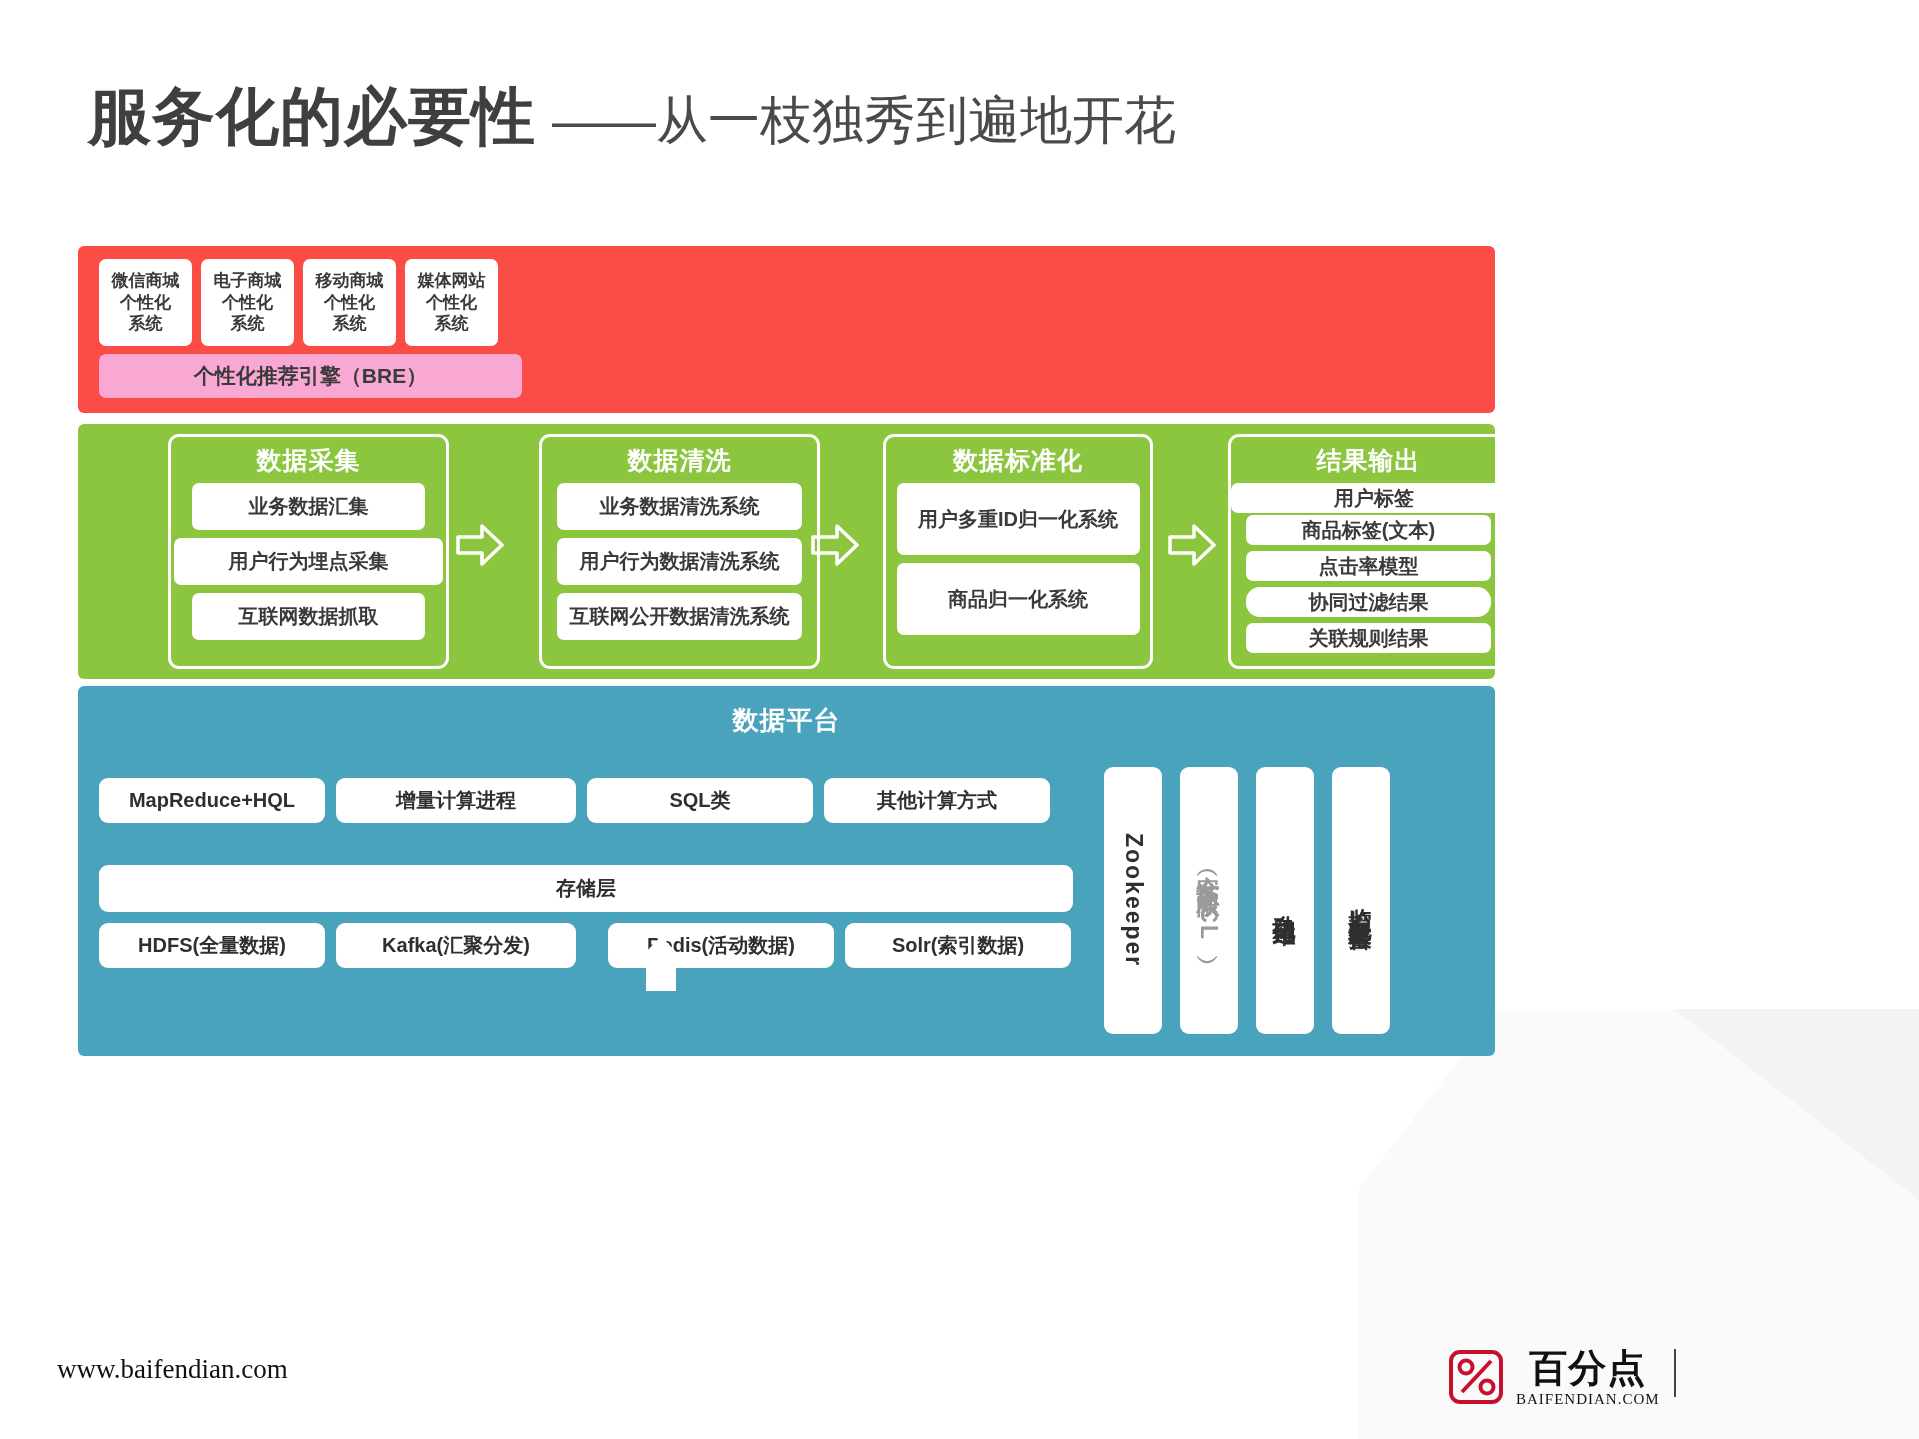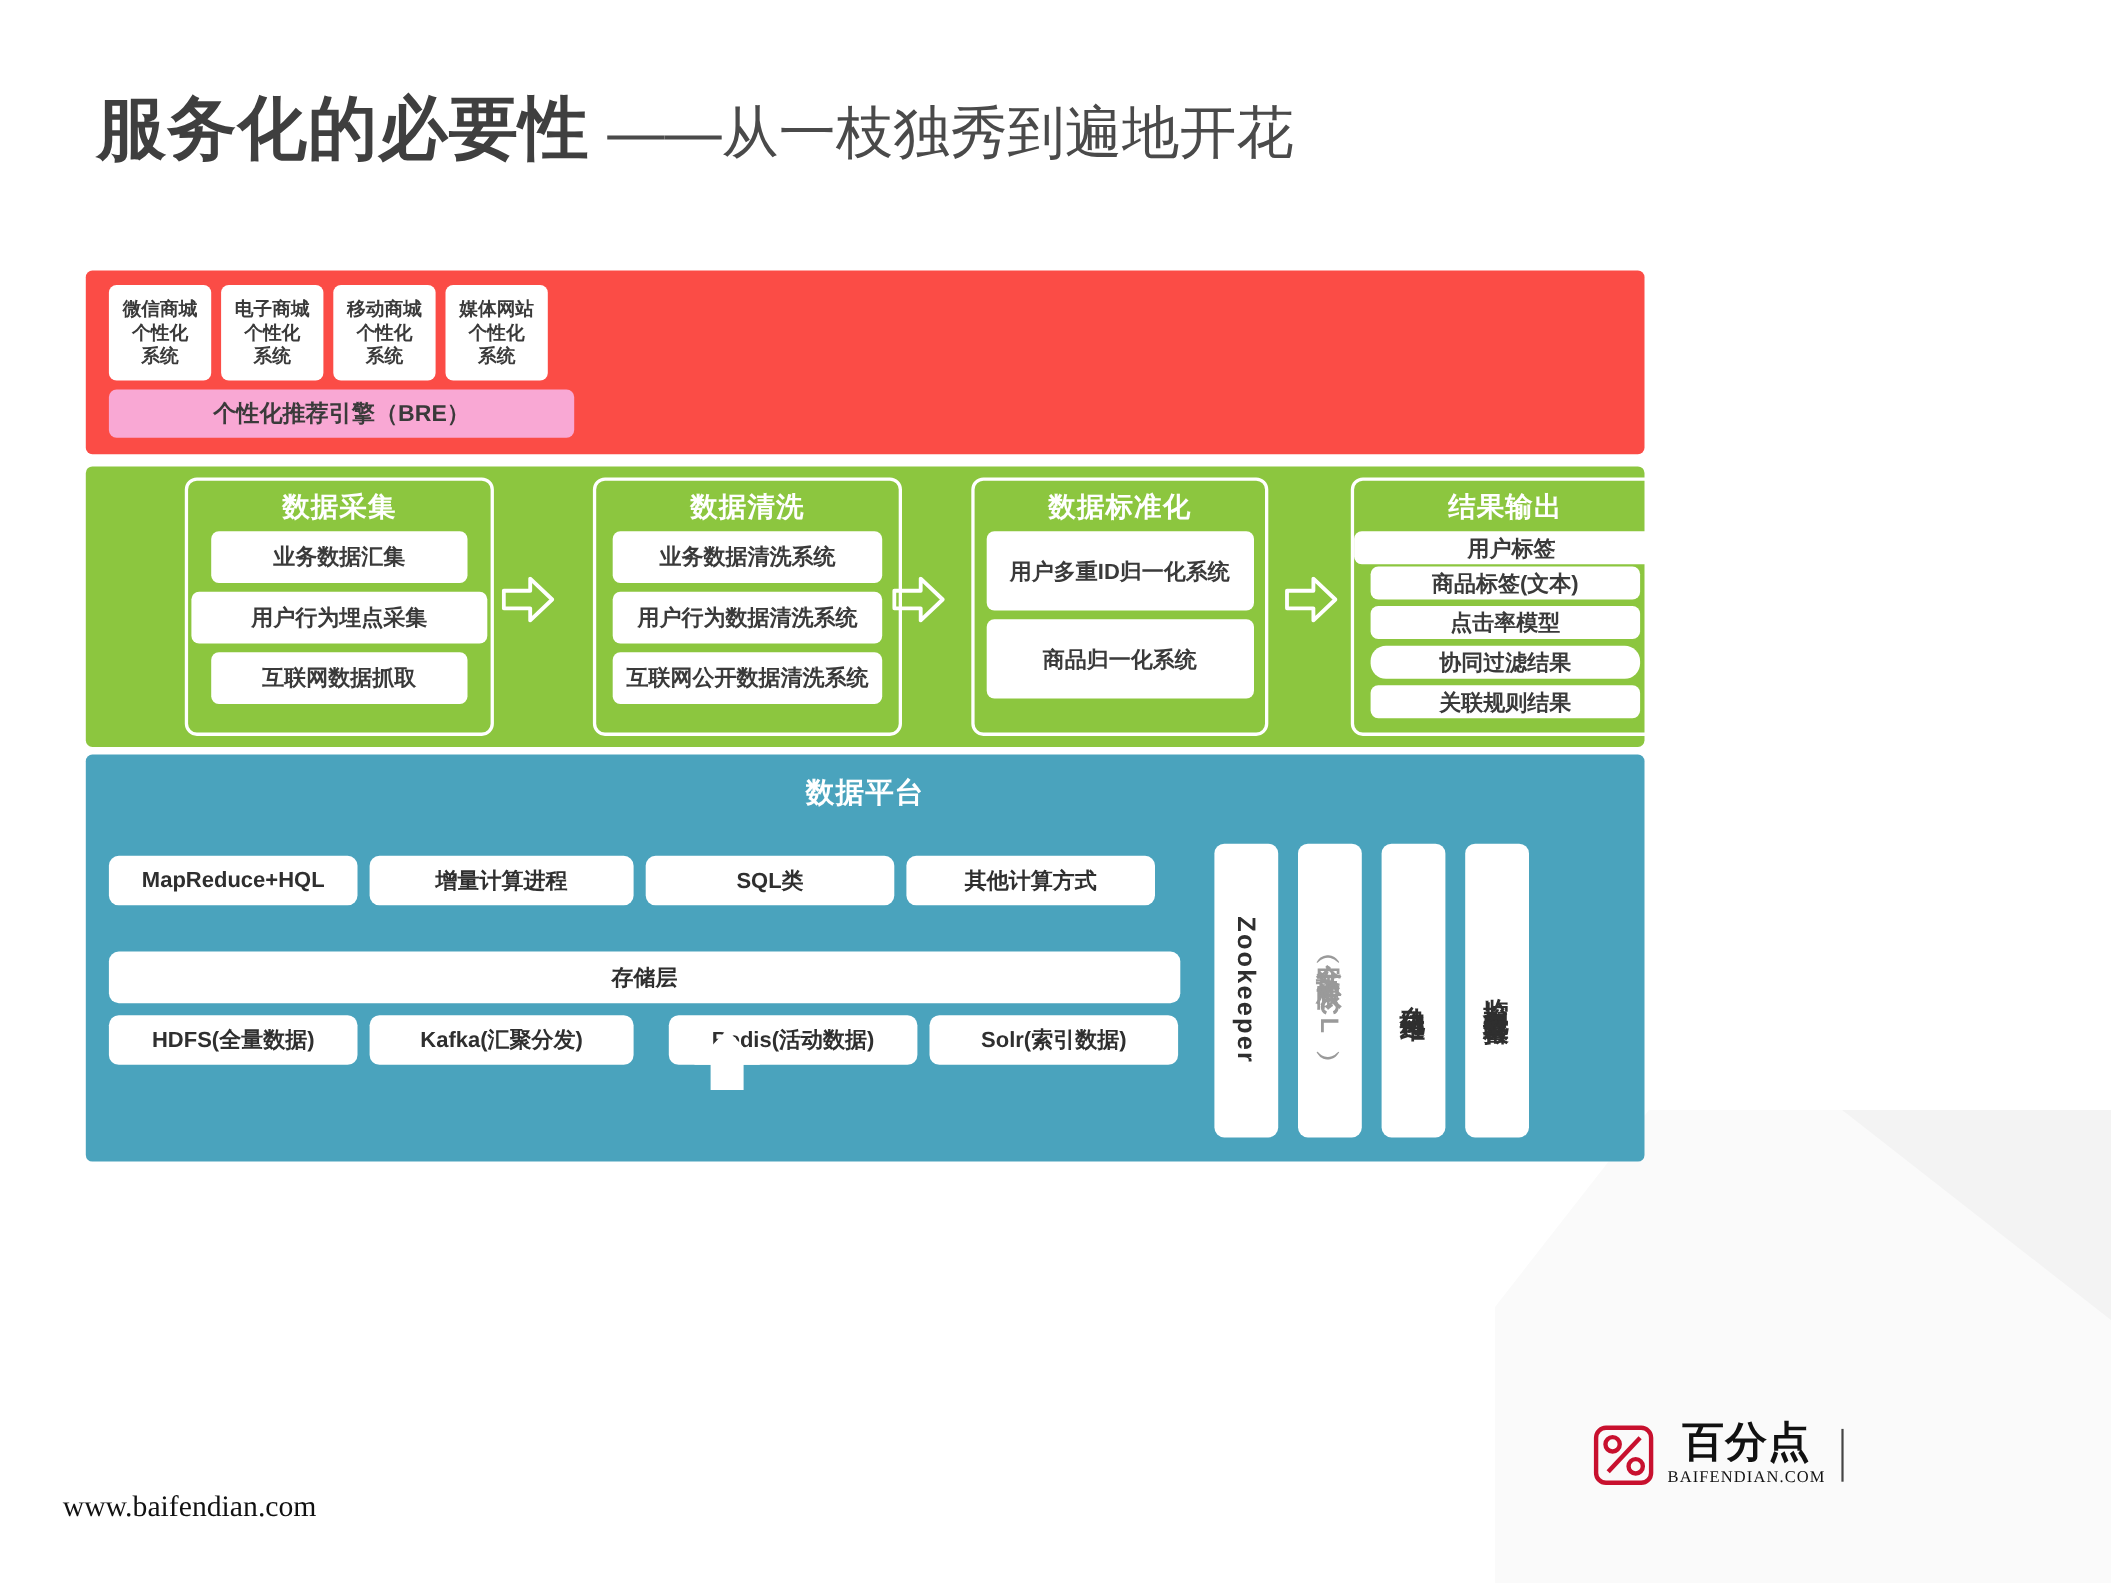--- a/index.html
+++ b/index.html
@@ -127,22 +127,22 @@
   }
   .vtxt.gray{color:#9a9a9a;}
 
   
   .footer-url{
     position:absolute;left:57px;top:1354px;
     font-family:"Liberation Serif","DejaVu Serif",serif;
     font-size:27px;color:#111111;
   }
   .logo-wrap{
-    position:absolute;left:1448px;top:1293px;
-    display:flex;align-items:center;
+    position:absolute;left:1448px;top:1349px;
+    display:flex;
   }
   .logo-mark{width:56px;height:56px;flex:0 0 auto;}
   .logo-cn{
     font-size:38px;font-weight:bold;color:#111;line-height:1;
     letter-spacing:1px;
   }
   .logo-en{
     font-family:"Liberation Serif","DejaVu Serif",serif;
     font-size:15px;color:#111;letter-spacing:1px;margin-top:4px;
   }

